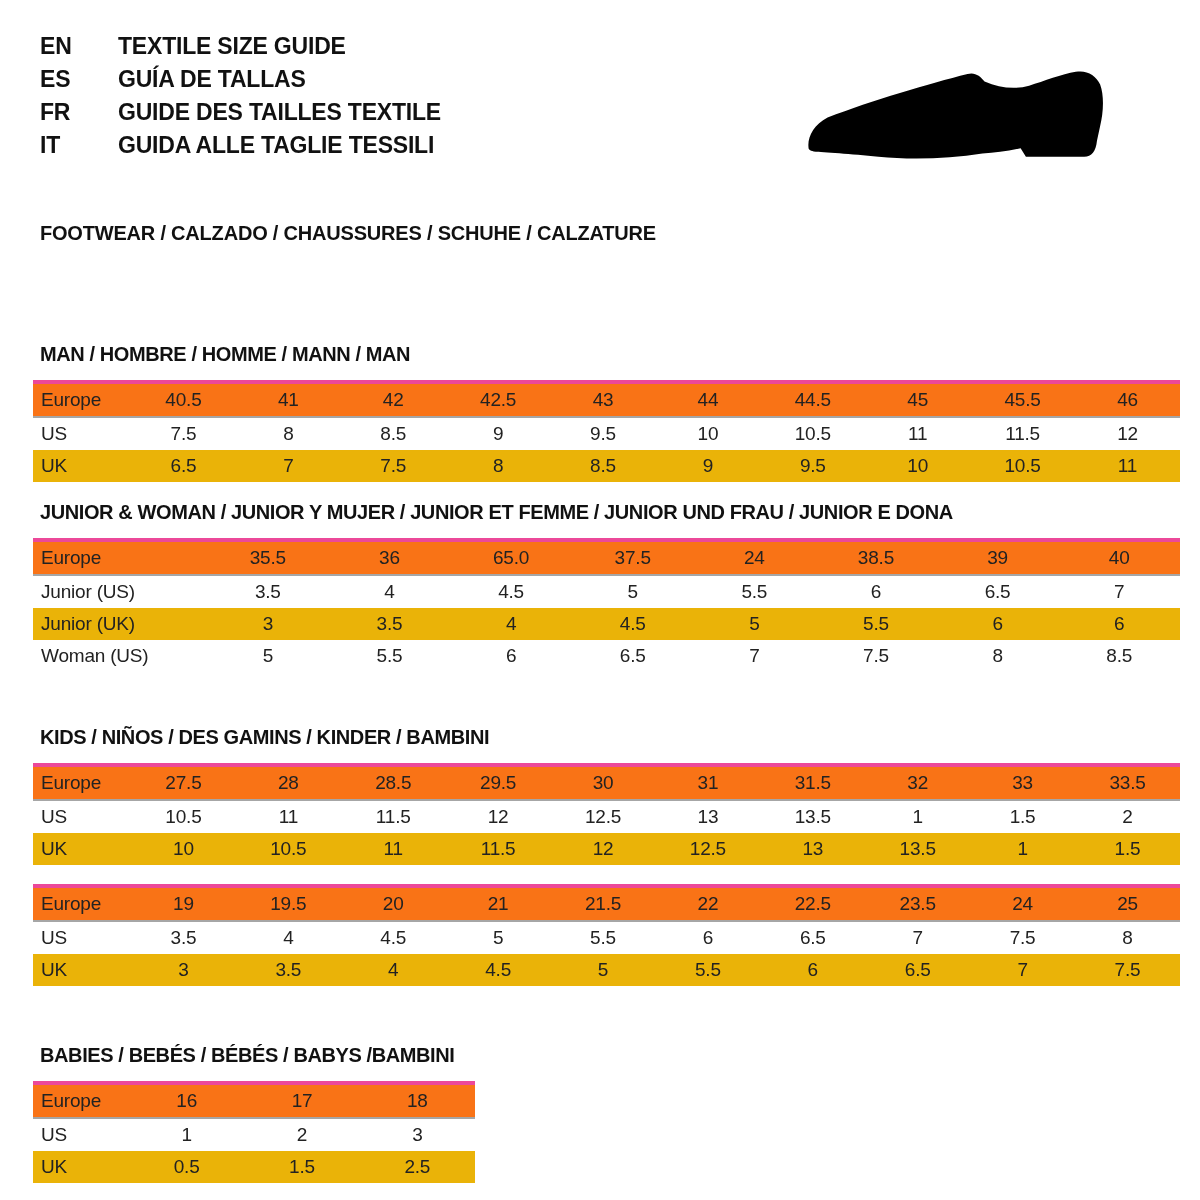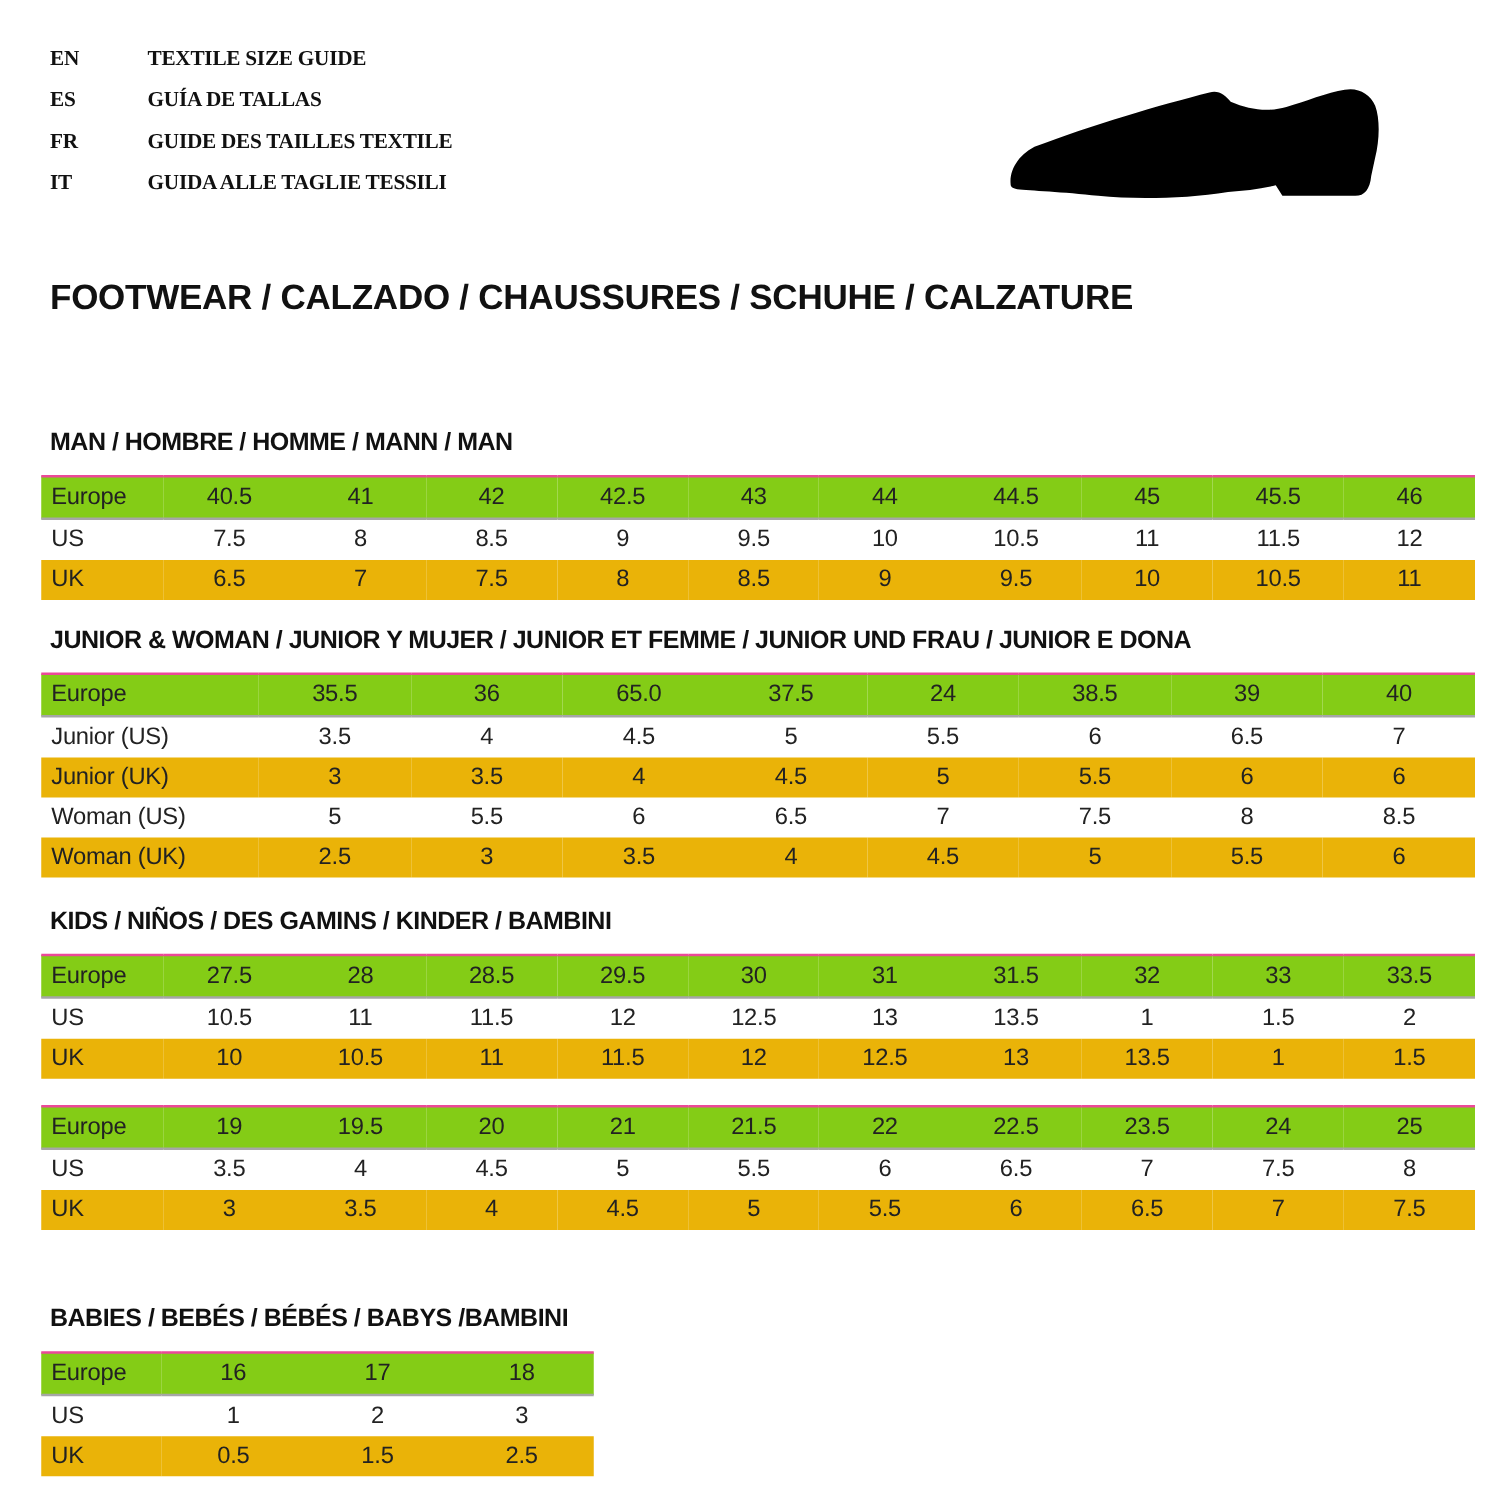--- a/index.html
+++ b/index.html
@@ -11,29 +11,29 @@
     color:#111;
     -webkit-font-smoothing:antialiased;
   }
   .page{position:absolute;inset:0;}
 
   
   .lang-block{
     position:absolute;left:40px;top:30px;
   }
   .lang-row{
-    font-weight:700;font-size:17px;line-height:33px;
-    letter-spacing:-0.2px;white-space:nowrap;font-family:Liberation Serif, serif;
+    font-weight:700;font-size:23px;line-height:33px;
+    letter-spacing:-0.2px;white-space:nowrap;
   }
   .lang-code{display:inline-block;width:78px;}
 
   
   .category{
     position:absolute;left:40px;top:222px;
-    font-weight:700;font-size:28px;letter-spacing:-0.2px;
+    font-weight:700;font-size:20px;letter-spacing:-0.2px;
     white-space:nowrap;
   }
 
   
   .shoe{position:absolute;left:800px;top:58px;width:350px;height:138px;}
   .shoe svg{display:block;width:100%;height:100%;}
 
   
   .size-section{position:absolute;left:33px;width:1147px;}
   .sec-man{top:343px;}
@@ -60,22 +60,22 @@
     text-align:center;vertical-align:middle;
     color:#222;
   }
   table.size-table td.lbl{
     text-align:left;padding-left:8px;width:90px;
   }
   .sec-junior table.size-table td.lbl{width:166px;}
   .sec-babies table.size-table td.lbl{width:88px;}
 
   tr.hdr td{
-    background:#84cc16;
-    border-top:2px solid #ec4899;
+    background:#f97316;
+    border-top:4px solid #ec4899;
     border-bottom:2px solid #a6a6a6;
   }
   tr.alt td{background:#eab308;}
 </style>
 </head>
 <body>
 
 <div class="page">
 
   <div class="lang-block">
@@ -198,31 +198,20 @@
             <td class="lbl">Woman (US)</td>
             <td>5</td>
             <td>5.5</td>
             <td>6</td>
             <td>6.5</td>
             <td>7</td>
             <td>7.5</td>
             <td>8</td>
             <td>8.5</td>
           </tr>
-          <tr class="alt">
-            <td class="lbl">Woman (UK)</td>
-            <td>2.5</td>
-            <td>3</td>
-            <td>3.5</td>
-            <td>4</td>
-            <td>4.5</td>
-            <td>5</td>
-            <td>5.5</td>
-            <td>6</td>
-          </tr>
         </tbody>
       </table>
   </section>
 
   <section class="size-section sec-kids">
     <h2 class="sec-title">KIDS / NIÑOS / DES GAMINS / KINDER / BAMBINI</h2>
     <table class="size-table">
         <tbody>
           <tr class="hdr">
             <td class="lbl">Europe</td>

